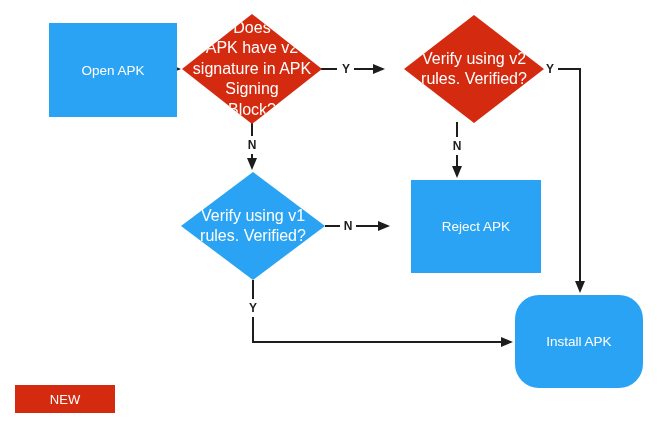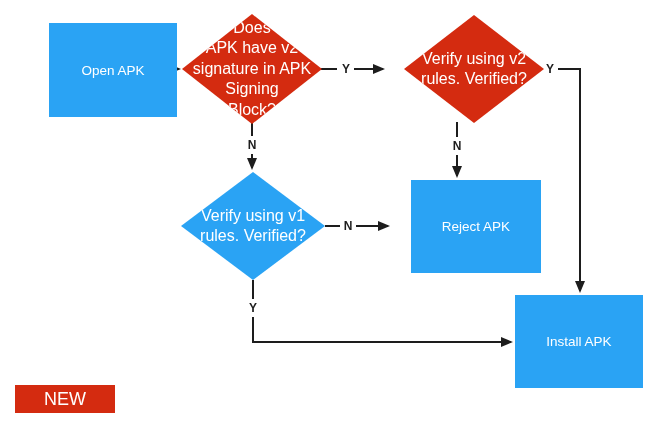--- a/index.html
+++ b/index.html
@@ -14,33 +14,33 @@
   .decision { clip-path:polygon(50% 0, 100% 50%, 50% 100%, 0 50%);
               font-size:16px; line-height:1.28; white-space:pre-line; }
   .red  { background:#d42b10; }
   .blue { background:#2aa3f4; }
 
   .n-open    { left:17px;  top:23px;  width:128px; height:94px;margin-left:32px; }
   .n-d1      { left:182px; top:14px;  width:140px; height:110px; }
   .n-d2      { left:404px; top:15px;  width:140px; height:108px; }
   .n-d3      { left:181px; top:172px; width:144px; height:108px; }
   .n-reject  { left:392px; top:180px; width:130px; height:93px;margin-left:19px; }
-  .n-install { left:515px; top:295px; width:128px; height:93px; }
+  .n-install { left:515px; top:295px; width:128px; height:93px;border-radius:24px; }
 
   .edge-label { position:absolute; transform:translate(-50%,-50%);
                 font-size:12px; font-weight:bold; color:#1d1d1d; }
   .el-d1yes { left:346px; top:69px; }
   .el-d2yes { left:550px; top:69px; }
   .el-d1no  { left:252px; top:145px; }
   .el-d2no  { left:457px; top:146px; }
   .el-d3no  { left:348px; top:226px; }
   .el-d3yes { left:253px; top:308px; }
 
   .legend-box { position:absolute; display:flex; align-items:center; justify-content:center;
-                color:#ffffff; font-size:18px; }
+                color:#ffffff; font-size:13px; }
   .lg-new       { left:15px;  top:385px; width:100px; height:28px; }
   .lg-unchanged { left:130px; top:385px; width:100px; height:28px; }
 </style>
 </head>
 <body>
 
 <div class="canvas">
 
   <svg class="edges" viewBox="0 0 657 427" xmlns="http://www.w3.org/2000/svg">
     <defs>

